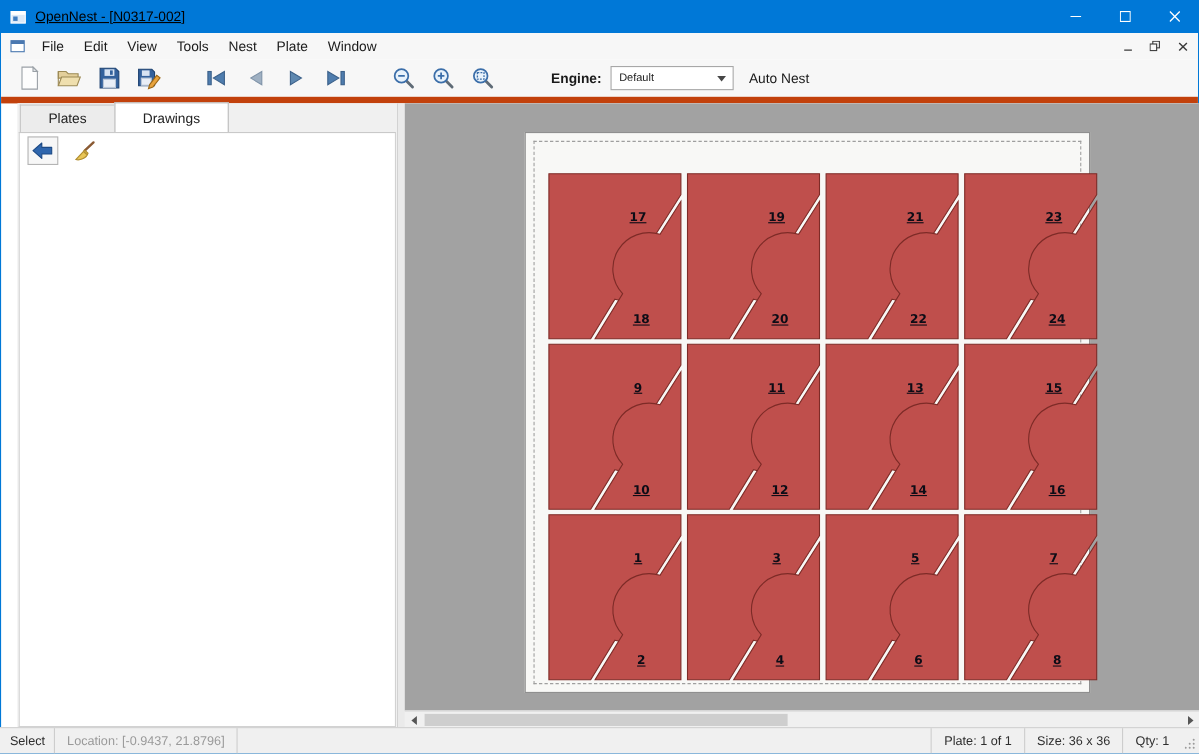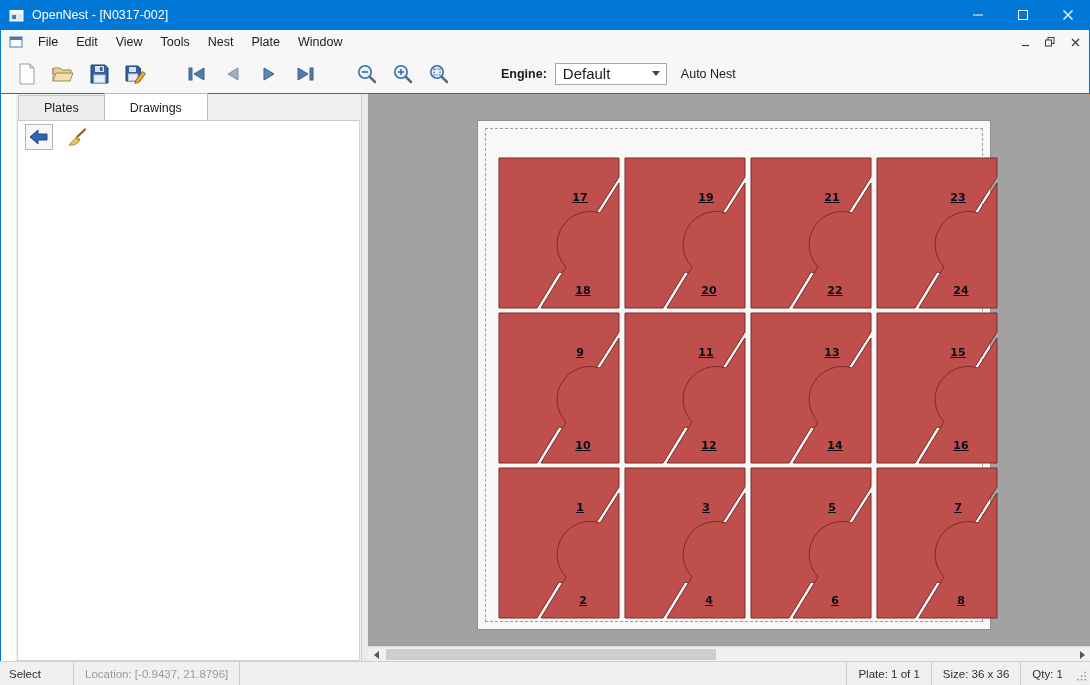--- a/index.html
+++ b/index.html
@@ -7,40 +7,40 @@
   body {
     font-family: "Liberation Sans", "DejaVu Sans", sans-serif;
     font-size: 12.5px; color:#1a1a1a; background:#fff; position:relative;
     box-shadow: inset 0 0 0 1px var(--accent,#0078d7);
   }
   svg { display:block; }
   .flex-spacer { flex:1; }
 
   
   .titlebar { position:absolute; left:0; top:0; right:0; height:30px;
-    background:var(--accent,#0078d7); color:#ffffff; display:flex; align-items:center; }
+    background:var(--accent,#0078d7); color:#000000; display:flex; align-items:center;text-decoration:underline; }
   .app-icon { margin-left:9px; }
   .win-title { margin-left:8px; font-size:12.5px; }
   .tb-btn { width:45px; height:30px; display:flex; align-items:center; justify-content:center; }
 
   
   .menubar { position:absolute; left:1px; top:30px; right:1px; height:24px;
     background:#f7f7f7; display:flex; align-items:center; }
   .mdi-doc-icon { margin:0 6px 0 8px; }
   .menu-item { padding:4px 9px; cursor:default; }
   .mdi-btn { width:22px; height:20px; display:flex; align-items:center; justify-content:center; margin-right:3px; }
 
   
   .toolbar { position:absolute; left:1px; top:54px; right:1px; height:40px;
-    background:#f7f7f7; border-bottom:1px solid #c2410c; display:flex; align-items:center; padding-left:8px; }
+    background:#f7f7f7; border-bottom:6px solid #c2410c; display:flex; align-items:center; padding-left:8px; }
   .tool-btn { width:36px; height:34px; display:flex; align-items:center; justify-content:center; border:1px solid transparent; }
   .grp { margin-left:26px; display:flex; align-items:center; }
   .engine-label { font-weight:bold; margin-left:44px; margin-right:8px; }
   .combo { width:112px; height:22px; background:#fff; border:1px solid #a7a7a7;
-    display:flex; align-items:center; padding-left:7px; font-size:15px; }
+    display:flex; align-items:center; padding-left:7px; font-size:10px; }
   .combo .caret { margin-left:auto; margin-right:6px; width:0; height:0;
     border-left:4px solid transparent; border-right:4px solid transparent; border-top:5px solid #474747; }
   .auto-nest { margin-left:14px; }
 
   
   .main { position:absolute; left:0; top:94px; right:0; bottom:24px; background:#f0f0f0;margin-left:16px; }
 
   
   .left-panel { position:absolute; left:0; top:0; bottom:0; width:346px; background:#f0f0f0; border-right:1px solid #cfcfcf; }
   .tabs { height:26px; display:flex; align-items:flex-end; padding-left:2px; }
@@ -80,21 +80,21 @@
   .sb-btn { position:absolute; top:0; width:16px; height:15px; display:flex; align-items:center; justify-content:center; }
   .sb-btn.left { left:0; } .sb-btn.right { right:0; }
   .sb-tri-l { width:0; height:0; border-top:4px solid transparent; border-bottom:4px solid transparent; border-right:5px solid #555; }
   .sb-tri-r { width:0; height:0; border-top:4px solid transparent; border-bottom:4px solid transparent; border-left:5px solid #555; }
   .sb-thumb { position:absolute; left:18px; top:2px; height:11px; width:330px; background:#cecece; }
 
   
   .statusbar { position:absolute; left:0; bottom:0; right:0; height:24px; background:#f0f0f0;
     border-top:1px solid #d0d0d0; display:flex; align-items:center; font-size:11.5px; color:#2e2e2e; }
   .sb-cell { padding:0 11px; height:100%; display:flex; align-items:center; }
-  .cell-mode { width:74px; padding-left:9px; border-right:1px solid #cdcdcd; }
+  .cell-mode { width:50px; padding-left:9px; border-right:1px solid #cdcdcd; }
   .cell-loc { color:#9a9a9a; border-right:1px solid #cdcdcd; }
   .sb-right { border-left:1px solid #cdcdcd; }
   .gpu { color:var(--gpu-text,#12a012); }
   .grip { width:16px; height:100%; display:flex; align-items:flex-end; justify-content:flex-end; padding:3px; }
 </style>
 </head>
 <body>
 
 <div class="titlebar">
   <span class="app-icon">

